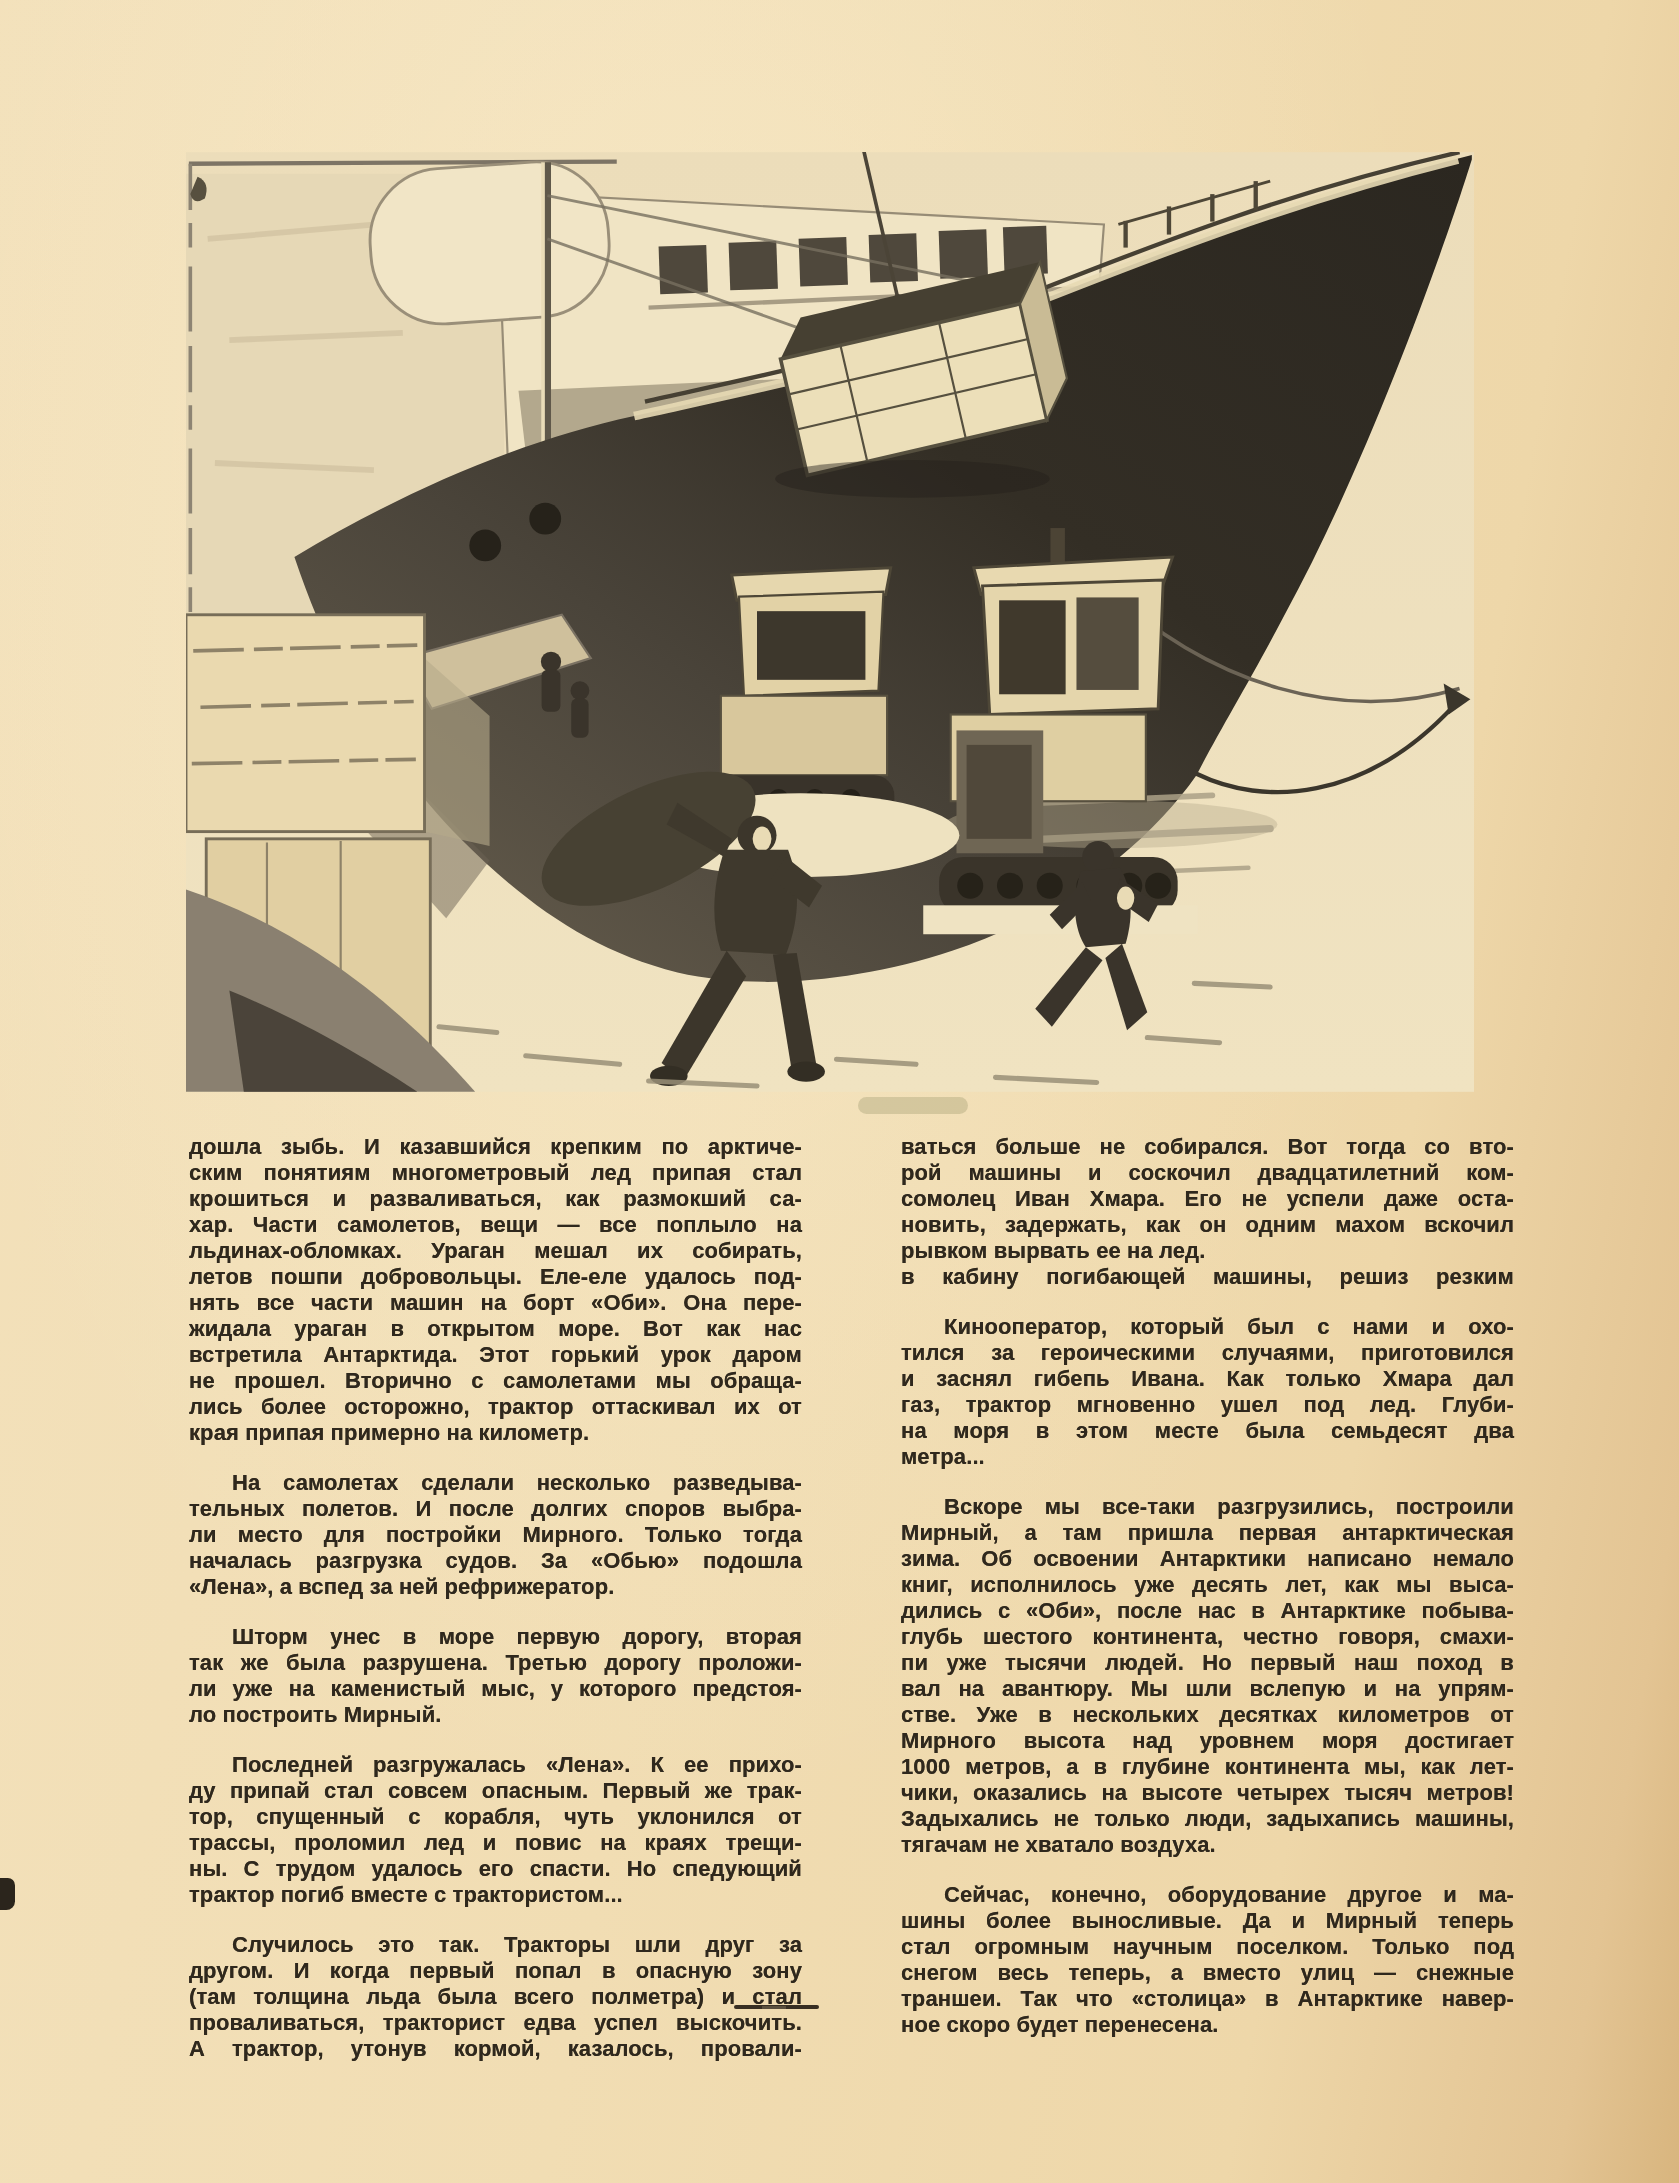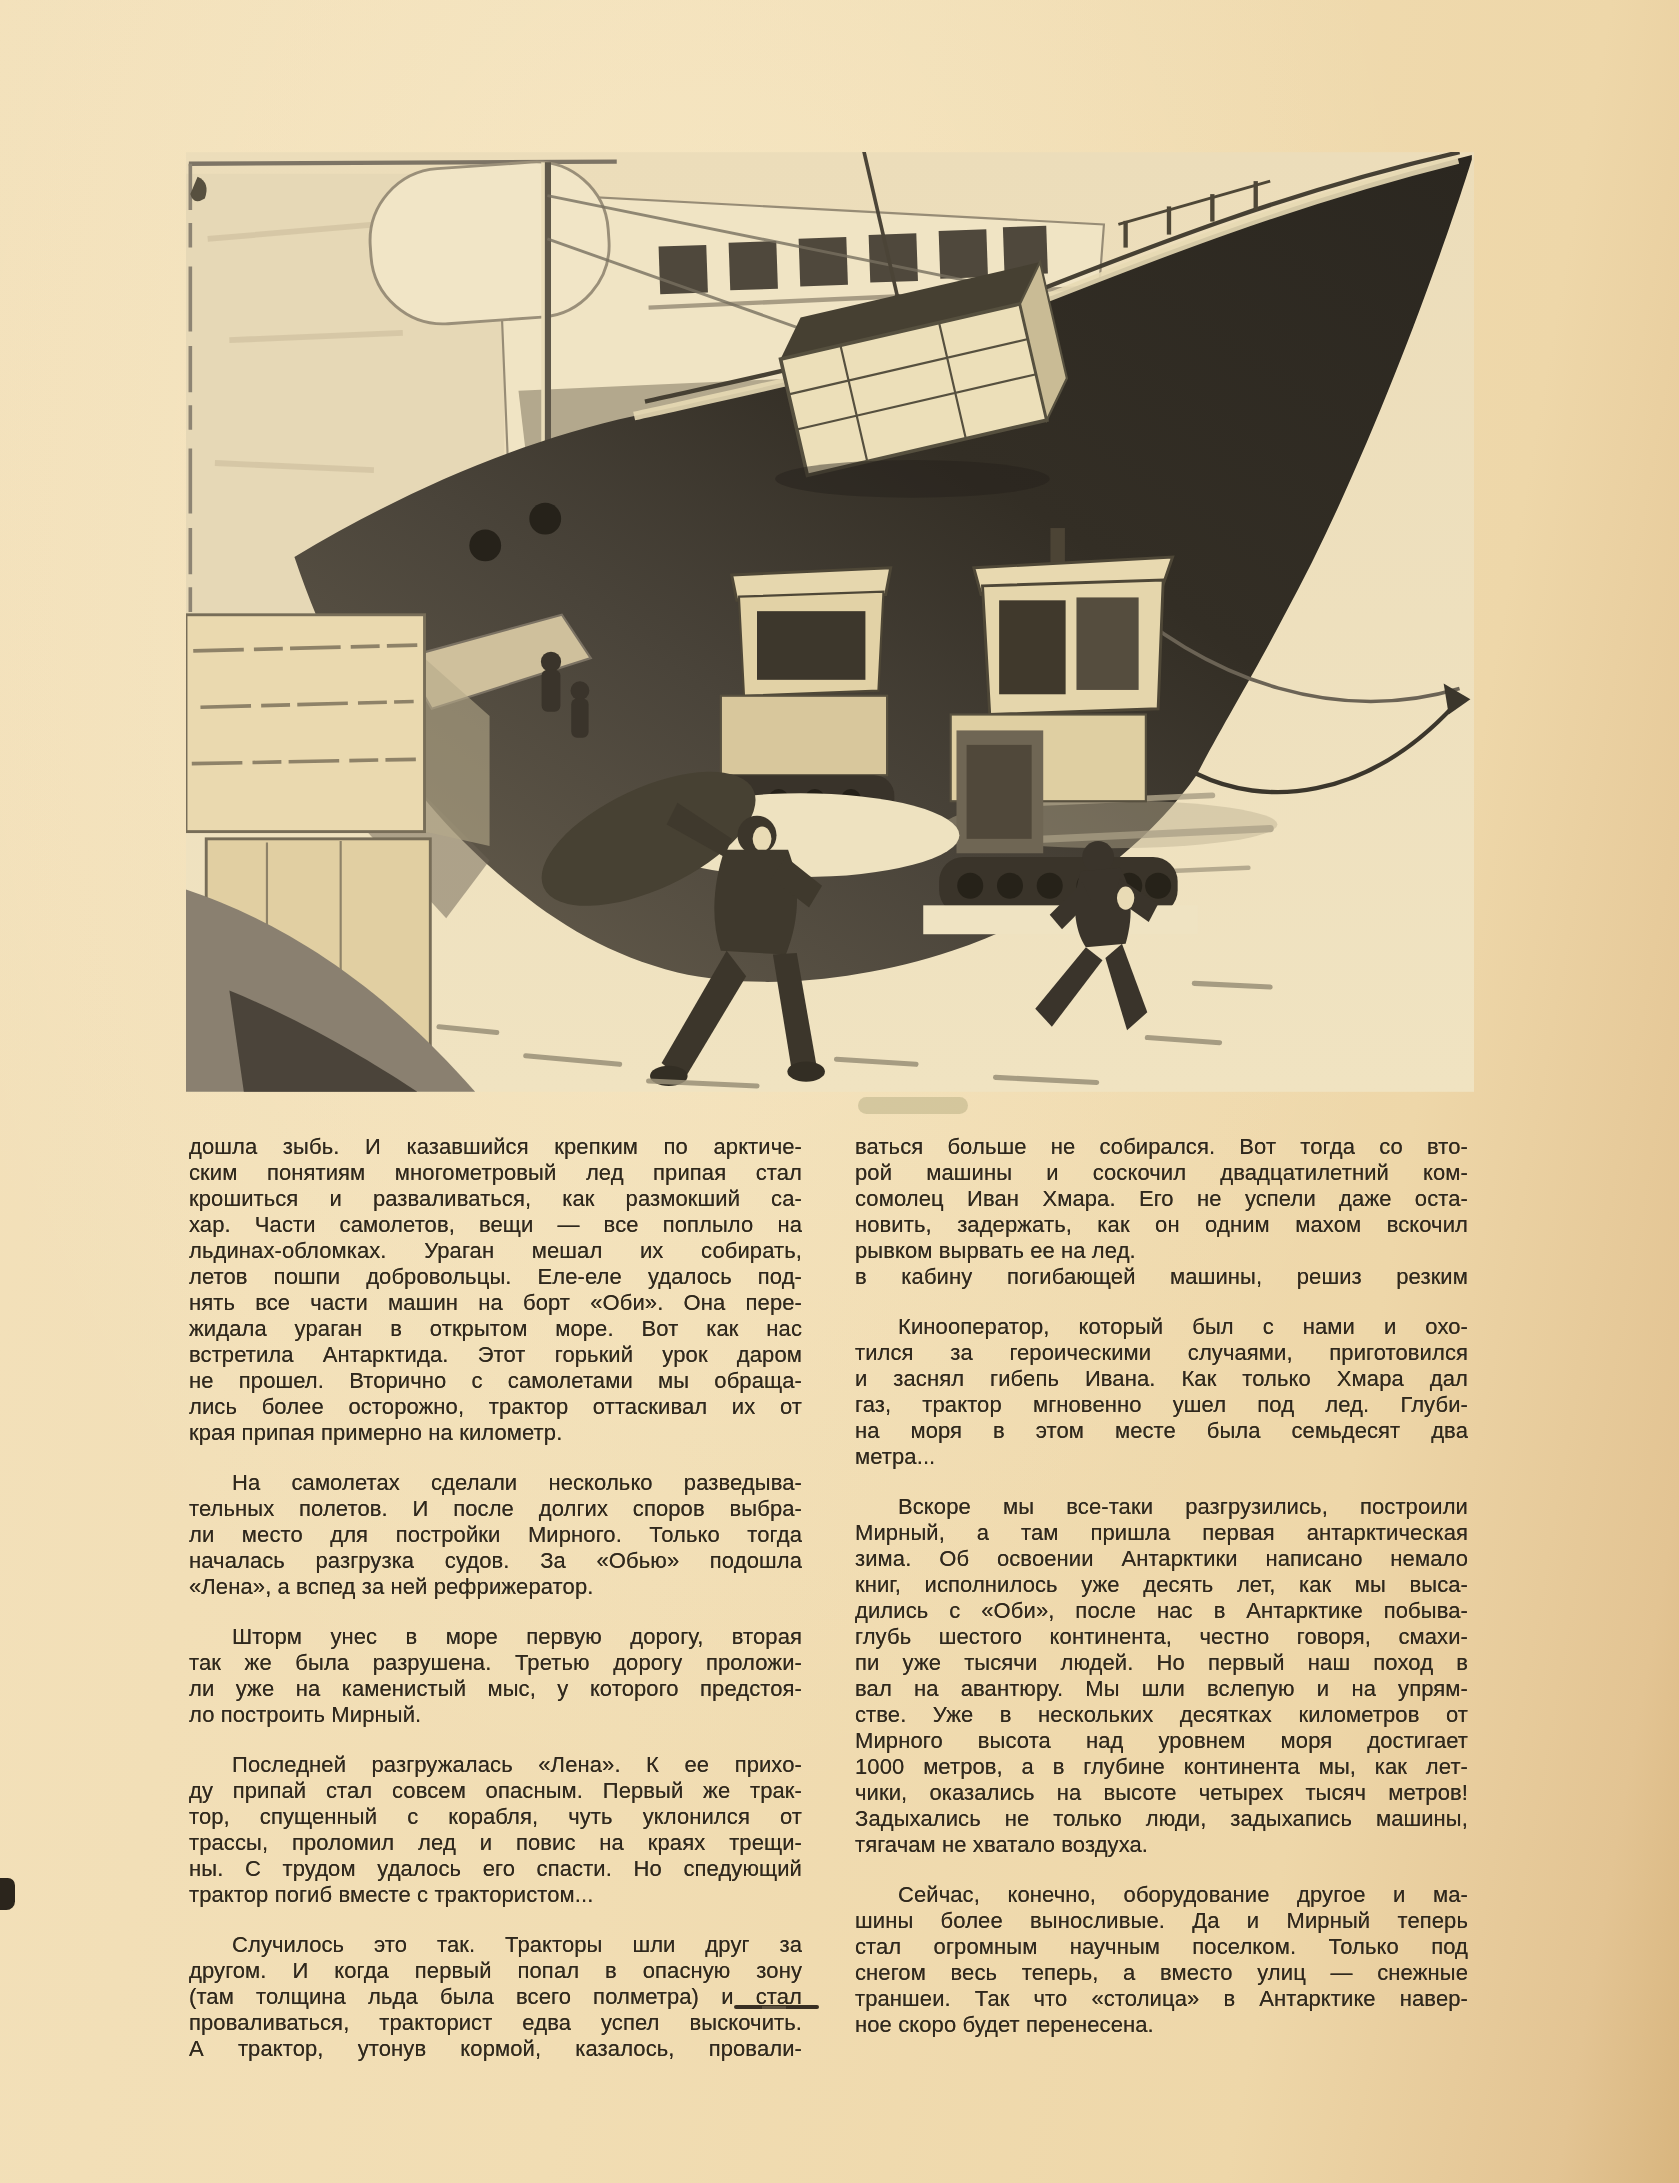--- a/index.html
+++ b/index.html
@@ -15,27 +15,27 @@
       linear-gradient(100deg,#f3e1bb 0%,#f1ddb3 45%,#eed7a9 78%,#e3c493 94%,#d8b57e 100%);
   }
   
   .illo{
     position:absolute;left:186px;top:152px;width:1288px;height:940px;
     display:block;
   }
   
   .col{
     position:absolute;top:1134px;width:613px;height:874px;
-    font-size:22px;font-weight:400;line-height:26px;
+    font-size:22px;font-weight:700;line-height:26px;
     color:var(--ink,#2f281d);
     letter-spacing:0.1px;
     text-shadow:0 0 0.4px rgba(47,40,29,.75);
   }
   .col-left{left:189px;}
-  .col-right{left:855px;}
+  .col-right{left:901px;}
   .line{
     text-align:justify;text-align-last:justify;
     white-space:nowrap;
   }
   .line.flush{text-align:left;text-align-last:left;}
   .line.indent{text-indent:43px;margin-top:24px;}
   
   .end-rule{
     position:absolute;left:734px;top:2005px;width:85px;height:3.6px;
     background:#382f23;border-radius:2.2px;

